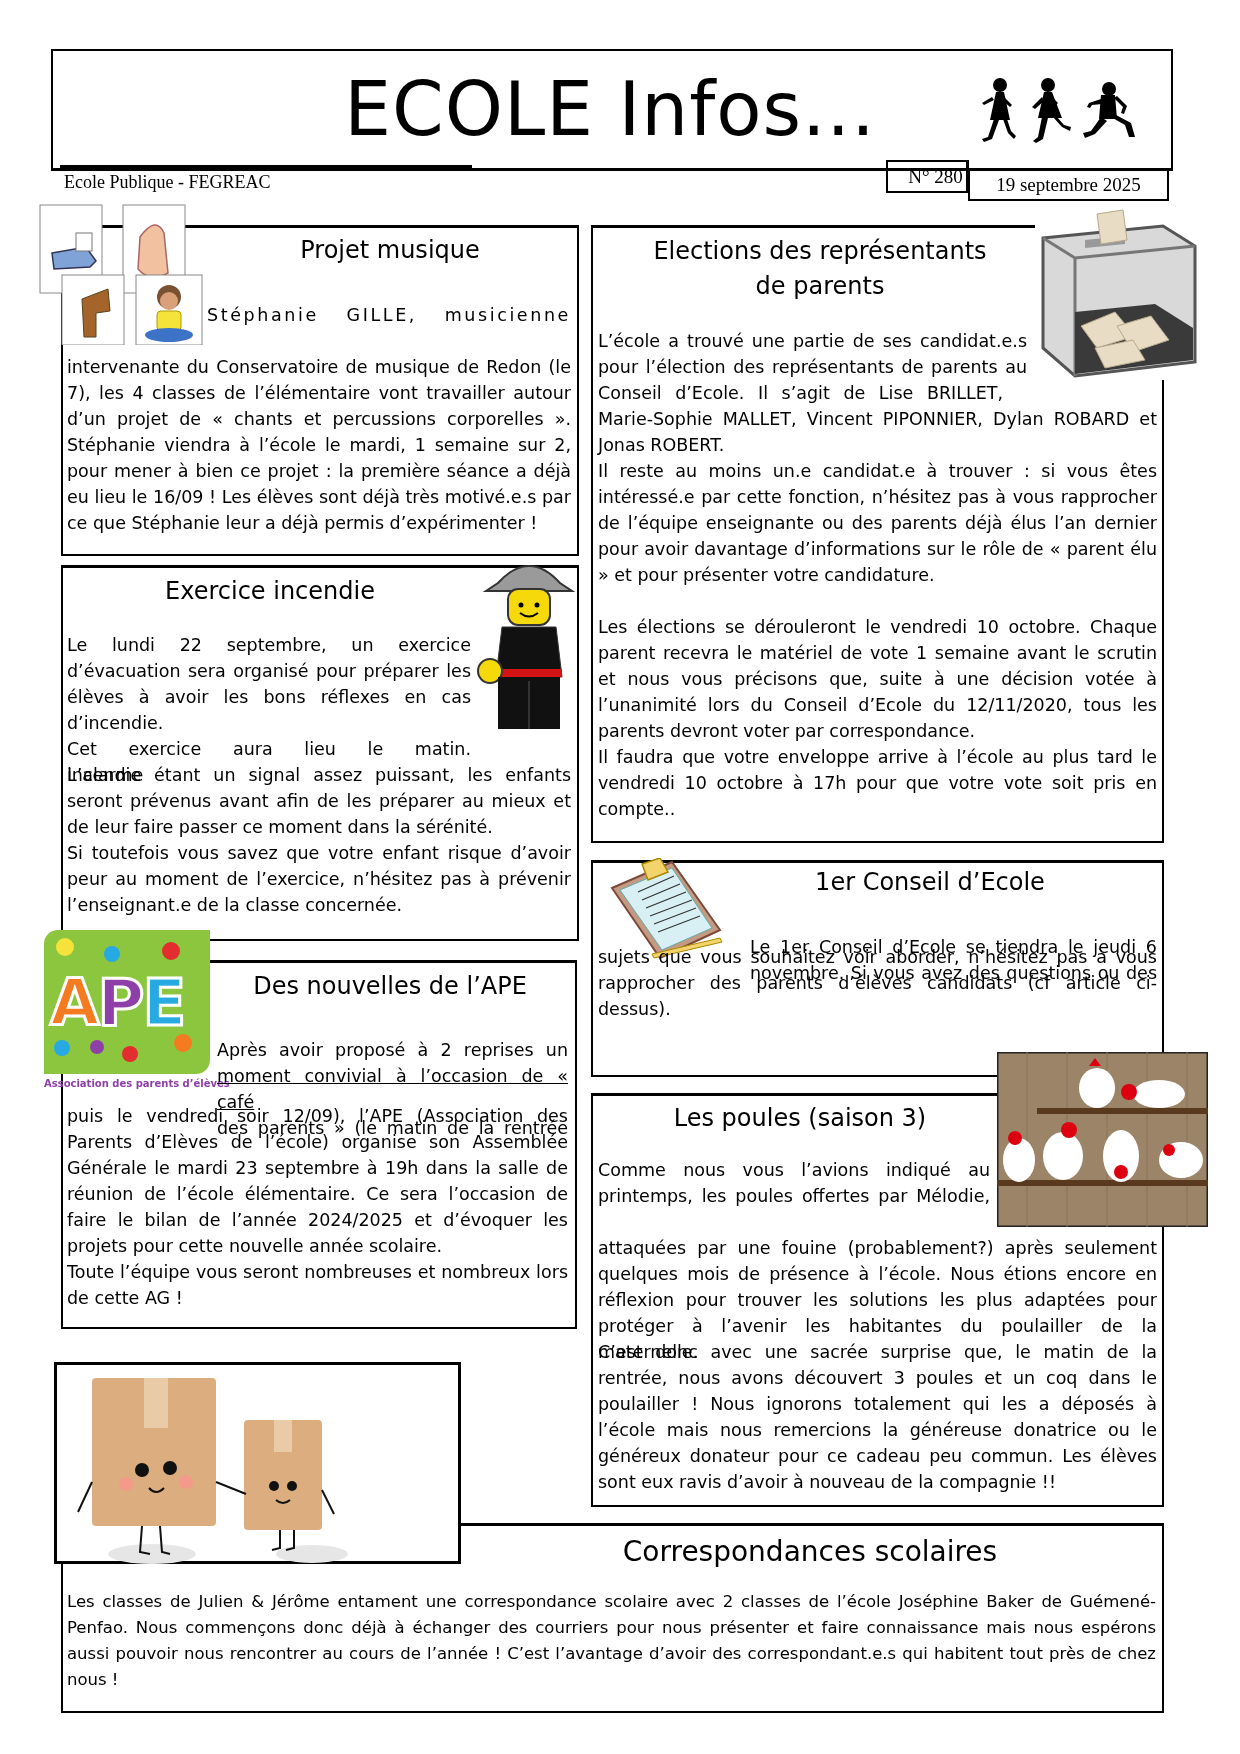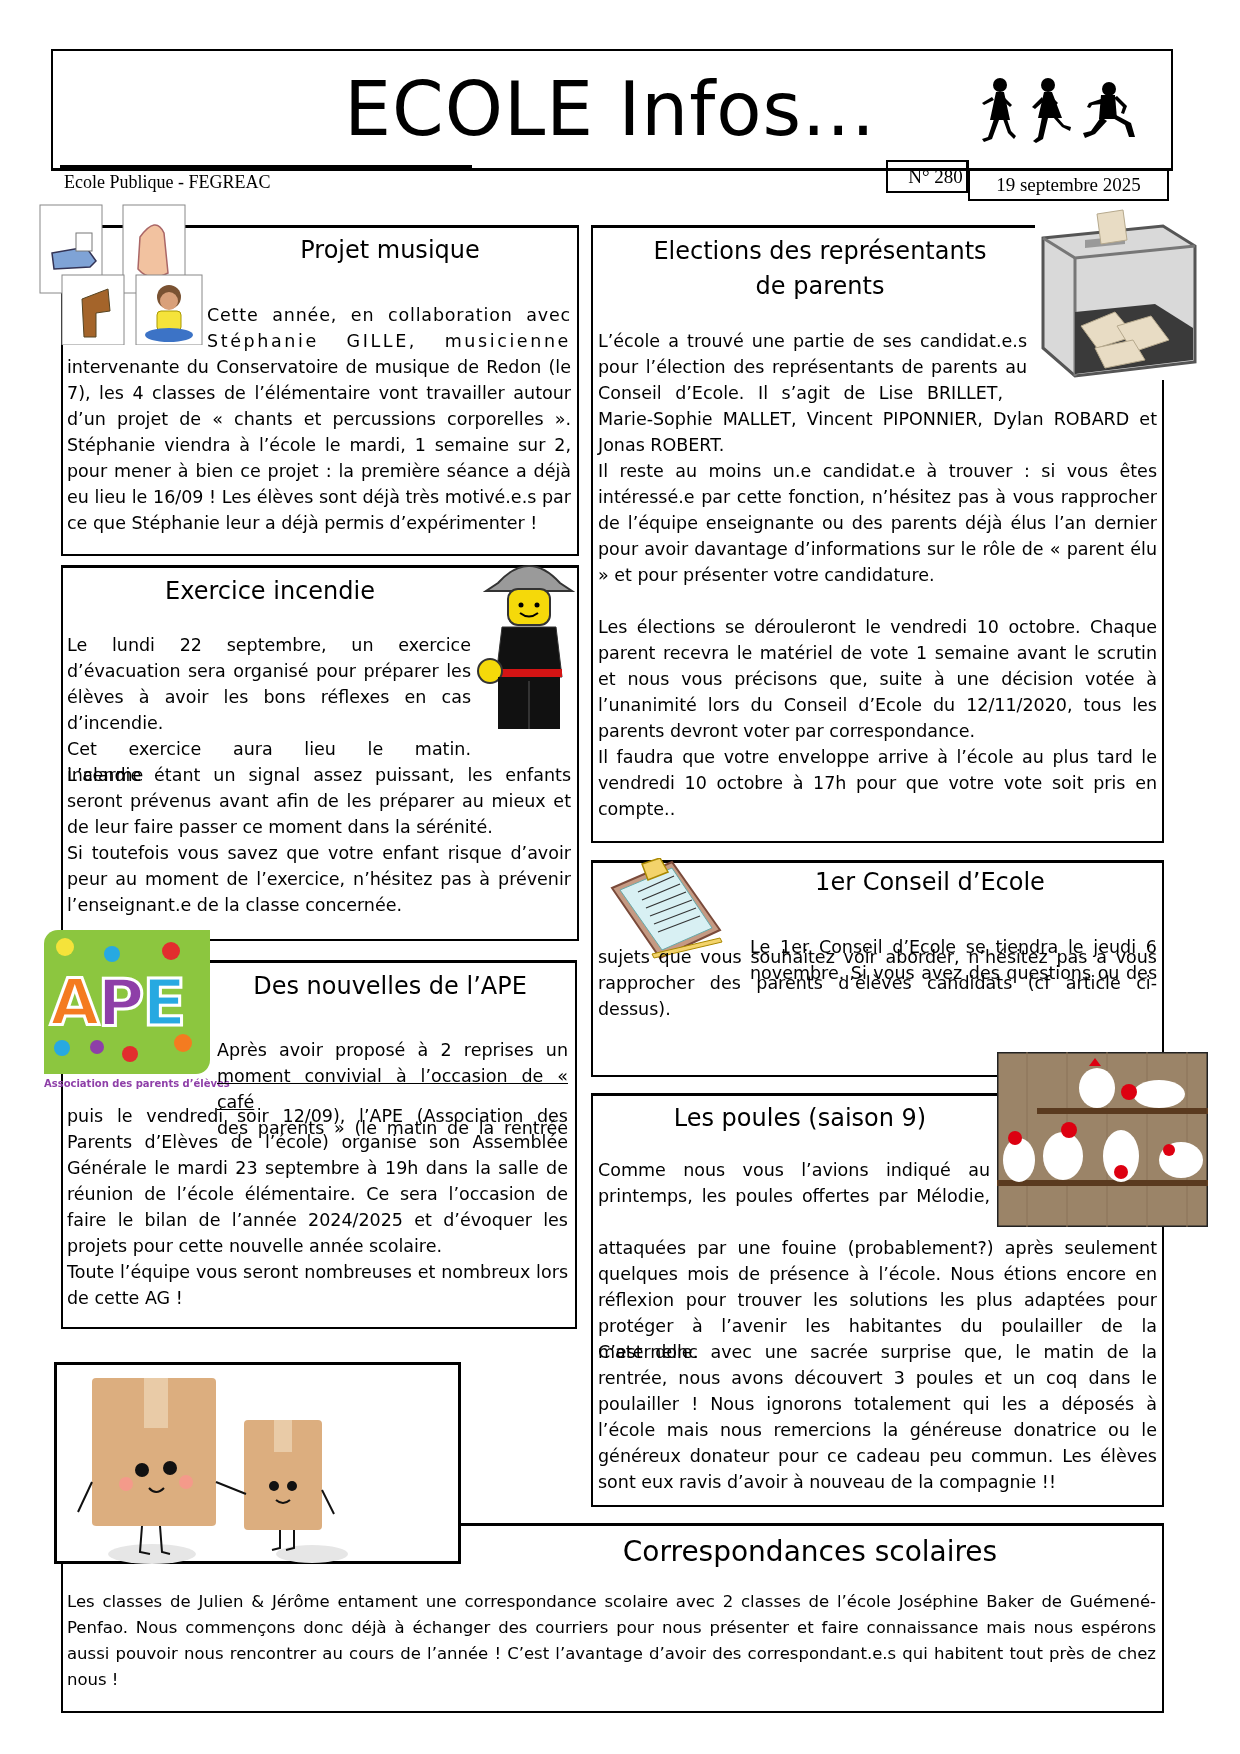--- a/index.html
+++ b/index.html
@@ -72,21 +72,20 @@
   <rect x="24" y="72" width="62" height="70" fill="#fff" stroke="#888"></rect>
   <path d="M44 96 L70 86 L72 108 L58 110 L58 134 L46 134 Z" fill="#a4642a" stroke="#542" stroke-width="1"></path>
   <rect x="98" y="72" width="66" height="70" fill="#fff" stroke="#888"></rect>
   <circle cx="131" cy="94" r="12" fill="#7a5232"></circle>
   <circle cx="131" cy="98" r="9" fill="#d9a07a"></circle>
   <rect x="119" y="108" width="24" height="20" rx="4" fill="#f5e33a" stroke="#a90"></rect>
   <ellipse cx="131" cy="132" rx="24" ry="7" fill="#3c73c6"></ellipse>
 </svg>
 <div class="title" style="left:230px;top:236px;width:320px;">Projet musique</div>
 <div class="para" style="left:207px;top:302px;width:364px;letter-spacing:0.8px;">
-  <p style="text-align-last:justify;">Cette année,  en collaboration avec</p>
   <p style="text-align-last:justify;letter-spacing:2.6px;">Stéphanie  GILLE,  musicienne</p>
 </div>
 <div class="para" style="left:67px;top:354px;width:504px;">intervenante du Conservatoire de musique de Redon (le 7), les 4 classes de l’élémentaire vont travailler autour d’un  projet de « chants et percussions corporelles ». Stéphanie viendra à l’école le mardi, 1 semaine sur 2, pour mener à bien ce projet : la première séance a déjà eu lieu le 16/09 ! Les élèves sont déjà très motivé.e.s par ce que Stéphanie leur a déjà permis d’expérimenter !</div>
 
 <div class="box" style="left:61px;top:565px;width:518px;height:376px;border-top:3px solid #000;"></div>
 <div class="title" style="left:120px;top:577px;width:300px;">Exercice incendie</div>
 <svg class="pic" style="left:476px;top:553px;width:106px;height:180px;" viewBox="0 0 106 180">
   <path d="M22 30 Q53 -4 84 30 L96 38 L10 38 Z" fill="#9a9a9a" stroke="#333" stroke-width="2"></path>
   <rect x="32" y="36" width="42" height="36" rx="10" fill="#f5d90a" stroke="#333" stroke-width="2"></rect>
   <circle cx="45" cy="52" r="2.5" fill="#000"></circle>
@@ -195,21 +194,21 @@
     <circle cx="132" cy="40" r="8" fill="#d01"></circle>
   <ellipse cx="22" cy="108" rx="16" ry="22" fill="#fff"></ellipse>
     <circle cx="18" cy="86" r="7" fill="#d01"></circle>
   <ellipse cx="66" cy="104" rx="20" ry="24" fill="#fff"></ellipse>
     <circle cx="72" cy="78" r="8" fill="#d01"></circle>
   <ellipse cx="124" cy="104" rx="18" ry="26" fill="#fff"></ellipse>
     <circle cx="124" cy="120" r="7" fill="#d01"></circle>
   <ellipse cx="184" cy="108" rx="22" ry="18" fill="#fff"></ellipse>
     <circle cx="172" cy="98" r="6" fill="#d01"></circle>
 </svg>
-<div class="title" style="left:650px;top:1104px;width:300px;">Les poules (saison 9)</div>
+<div class="title" style="left:650px;top:1104px;width:300px;">Les poules (saison 3)</div>
 <div class="para" style="left:598px;top:1157px;width:392px;">
   <p style="text-align-last:justify;">Comme nous vous l’avions indiqué au</p>
   <p style="text-align-last:justify;">printemps, les poules offertes par Mélodie,</p>
 </div>
 <div class="para" style="left:598px;top:1235px;width:559px;">attaquées par une fouine (probablement?) après seulement quelques mois de présence à l’école. Nous étions encore en réflexion pour trouver les solutions les plus adaptées pour protéger à l’avenir les habitantes du poulailler de la maternelle.</div>
 <div class="para" style="left:598px;top:1339px;width:559px;">C’est donc avec une sacrée surprise que, le matin de la rentrée, nous avons découvert 3 poules et un coq dans le poulailler ! Nous ignorons totalement qui les a déposés à l’école mais nous remercions la généreuse donatrice ou le généreux donateur pour ce cadeau peu commun. Les élèves sont eux ravis d’avoir à nouveau de la compagnie !!</div>
 
 <div class="box" style="left:61px;top:1523px;width:1103px;height:190px;border-top:3px solid #000;"></div>
 <svg class="pic" style="left:54px;top:1362px;width:407px;height:202px;" viewBox="0 0 407 202">
   <rect x="1.5" y="1.5" width="404" height="199" fill="#fff" stroke="#000" stroke-width="3"></rect>

